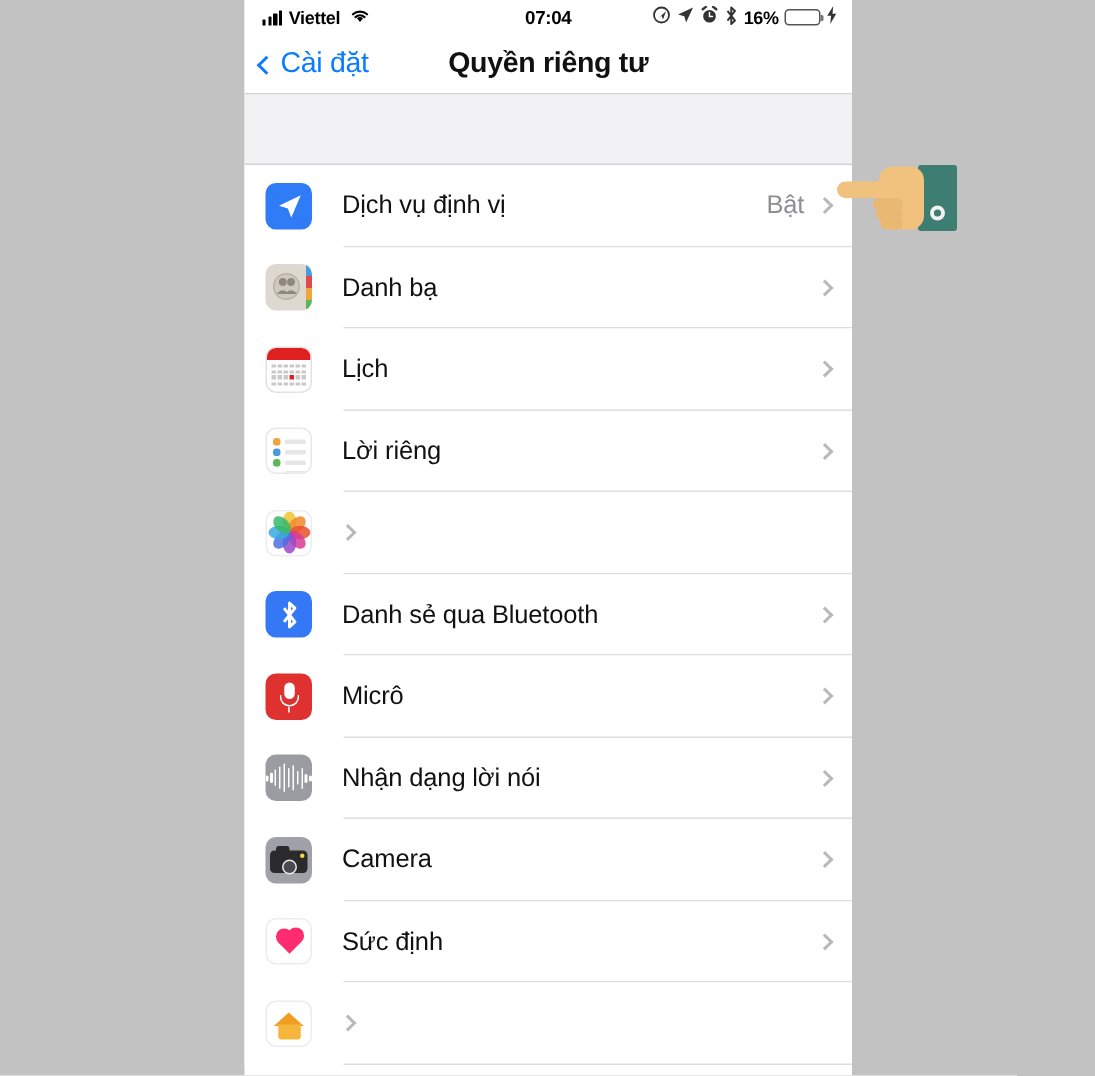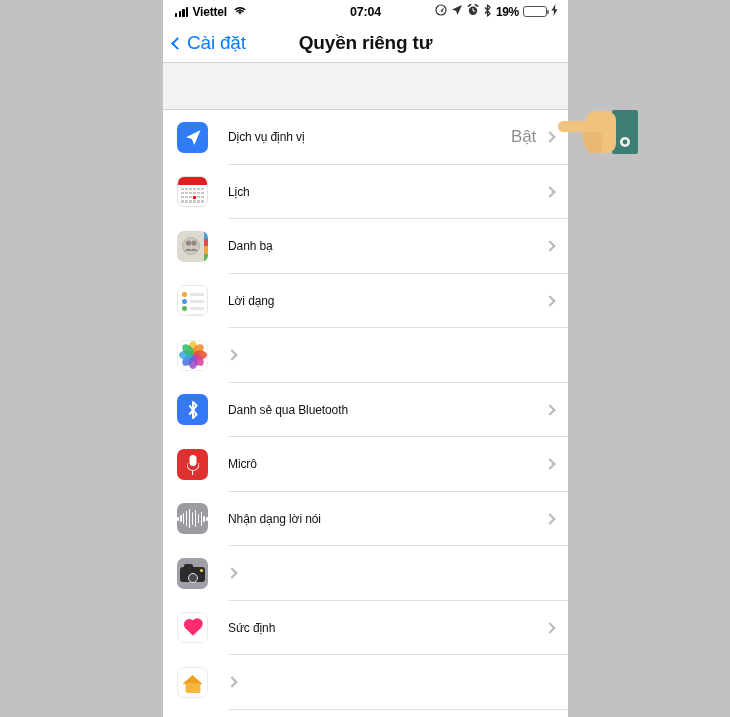--- a/index.html
+++ b/index.html
@@ -155,21 +155,21 @@
 
   .icon-wrap {
     width: 31px; height: 31px;
     flex: 0 0 31px;
     border-radius: 7px;
     position: relative;
     overflow: hidden;
     margin-right: 20px;
   }
   .row-label {
-    font-size: 12px;
+    font-size: 17px;
     color: #111;
     letter-spacing: -0.1px;
     flex: 1;
   }
   .row-value {
     font-size: 17px;
     color: #8e8e93;
     margin-right: 10px;
     letter-spacing: -0.2px;
   }
@@ -377,21 +377,21 @@
           <circle cx="6" cy="6.8" r="4.2" fill="#333"></circle>
           <path d="M1.5 2.2 L3.6 0.6 M10.5 2.2 L8.4 0.6" stroke="#333" stroke-width="1.6" stroke-linecap="round"></path>
           <path d="M6 4.4 V7 H8" stroke="#fff" stroke-width="1" stroke-linecap="round" fill="none"></path>
         </svg>
       </span>
       <span>
         <svg width="9" height="13" viewBox="0 0 9 13">
           <path d="M2 3.3 L7 9.7 L4.5 12 V1 L7 3.3 L2 9.7" stroke="#333" stroke-width="1.3" fill="none" stroke-linejoin="round"></path>
         </svg>
       </span>
-      <span class="battery-pct">19%</span>
+      <span class="battery-pct">16%</span>
       <span class="battery"><span class="fill"></span></span>
       <span>
         <svg width="7" height="12" viewBox="0 0 7 12">
           <path d="M4.5 0 L0.5 6.5 H3 L2.5 12 L6.5 5.2 H4 Z" fill="#333"></path>
         </svg>
       </span>
     </div>
   </div>
 
   <div id="nav-bar">
@@ -406,53 +406,20 @@
 
   <div id="list">
       <div class="row">
         <div class="icon-wrap ic-location">
           <svg width="31" height="31" viewBox="0 0 31 31" style="position:absolute;left:0;top:0">
             <path d="M23.5 8.2 L9 15.2 L14.9 17 L17.2 23 Z" fill="#ffffff"></path>
           </svg>
         </div>
         <div class="row-label">Dịch vụ định vị</div>
         <div class="row-value">Bật</div>
-        <div class="chev"></div>
-      </div>
-      <div class="row">
-        <div class="icon-wrap ic-calendar">
-          <div class="top"></div>
-          <div class="grid">
-            <i></i>
-            <i></i>
-            <i></i>
-            <i></i>
-            <i></i>
-            <i></i>
-            <i></i>
-            <i></i>
-            <i></i>
-            <i></i>
-            <i></i>
-            <i></i>
-            <i></i>
-            <i></i>
-            <i></i>
-            <i class="hot"></i>
-            <i></i>
-            <i></i>
-            <i></i>
-            <i></i>
-            <i></i>
-            <i></i>
-            <i></i>
-            <i></i>
-          </div>
-        </div>
-        <div class="row-label">Lịch</div>
         <div class="chev"></div>
       </div>
       <div class="row">
         <div class="icon-wrap ic-contacts">
           <div class="circ"></div>
           <svg width="31" height="31" viewBox="0 0 31 31" style="position:absolute;left:0;top:0">
             <circle cx="11.5" cy="12" r="2.6" fill="#8e8980"></circle>
             <circle cx="17" cy="12" r="2.6" fill="#8e8980"></circle>
             <path d="M7.5 20 q4-5 8 0 z" fill="#8e8980"></path>
             <path d="M13 20 q4-5 8 0 z" fill="#8e8980"></path>
@@ -461,39 +428,72 @@
             <span style="background:#4a9ae0"></span>
             <span style="background:#e04a4a"></span>
             <span style="background:#f0a63c"></span>
             <span style="background:#5ab85a"></span>
           </div>
         </div>
         <div class="row-label">Danh bạ</div>
         <div class="chev"></div>
       </div>
       <div class="row">
+        <div class="icon-wrap ic-calendar">
+          <div class="top"></div>
+          <div class="grid">
+            <i></i>
+            <i></i>
+            <i></i>
+            <i></i>
+            <i></i>
+            <i></i>
+            <i></i>
+            <i></i>
+            <i></i>
+            <i></i>
+            <i></i>
+            <i></i>
+            <i></i>
+            <i></i>
+            <i></i>
+            <i class="hot"></i>
+            <i></i>
+            <i></i>
+            <i></i>
+            <i></i>
+            <i></i>
+            <i></i>
+            <i></i>
+            <i></i>
+          </div>
+        </div>
+        <div class="row-label">Lịch</div>
+        <div class="chev"></div>
+      </div>
+      <div class="row">
         <div class="icon-wrap ic-reminders">
           <div class="ln" style="top:6px">
             <span class="dot" style="background:#f0a43c"></span>
             <span class="bar"></span>
           </div>
           <div class="ln" style="top:13px">
             <span class="dot" style="background:#4a9ae0"></span>
             <span class="bar"></span>
           </div>
           <div class="ln" style="top:20px">
             <span class="dot" style="background:#5ab85a"></span>
             <span class="bar"></span>
           </div>
           <div class="ln" style="top:27px">
             <span class="dot" style="background:transparent"></span>
             <span class="bar"></span>
           </div>
         </div>
-        <div class="row-label">Lời dạng</div>
+        <div class="row-label">Lời riêng</div>
         <div class="chev"></div>
       </div>
       <div class="row">
         <div class="icon-wrap ic-photos">
           <div class="petal" style="background:#f2c230;transform:translate(-50%,-100%) rotate(0deg)"></div>
           <div class="petal" style="background:#f08a2a;transform:translate(-50%,-100%) rotate(45deg)"></div>
           <div class="petal" style="background:#e8502e;transform:translate(-50%,-100%) rotate(90deg)"></div>
           <div class="petal" style="background:#d9399b;transform:translate(-50%,-100%) rotate(135deg)"></div>
           <div class="petal" style="background:#9b49c7;transform:translate(-50%,-100%) rotate(180deg)"></div>
           <div class="petal" style="background:#4a6ee0;transform:translate(-50%,-100%) rotate(225deg)"></div>
@@ -539,20 +539,21 @@
         <div class="row-label">Nhận dạng lời nói</div>
         <div class="chev"></div>
       </div>
       <div class="row">
         <div class="icon-wrap ic-camera">
           <div class="hump"></div>
           <div class="body"></div>
           <div class="flash"></div>
           <div class="lens"></div>
         </div>
+        <div class="row-label">Camera</div>
         <div class="chev"></div>
       </div>
       <div class="row">
         <div class="icon-wrap ic-health">
           <div class="heart"></div>
         </div>
         <div class="row-label">Sức định</div>
         <div class="chev"></div>
       </div>
       <div class="row">

